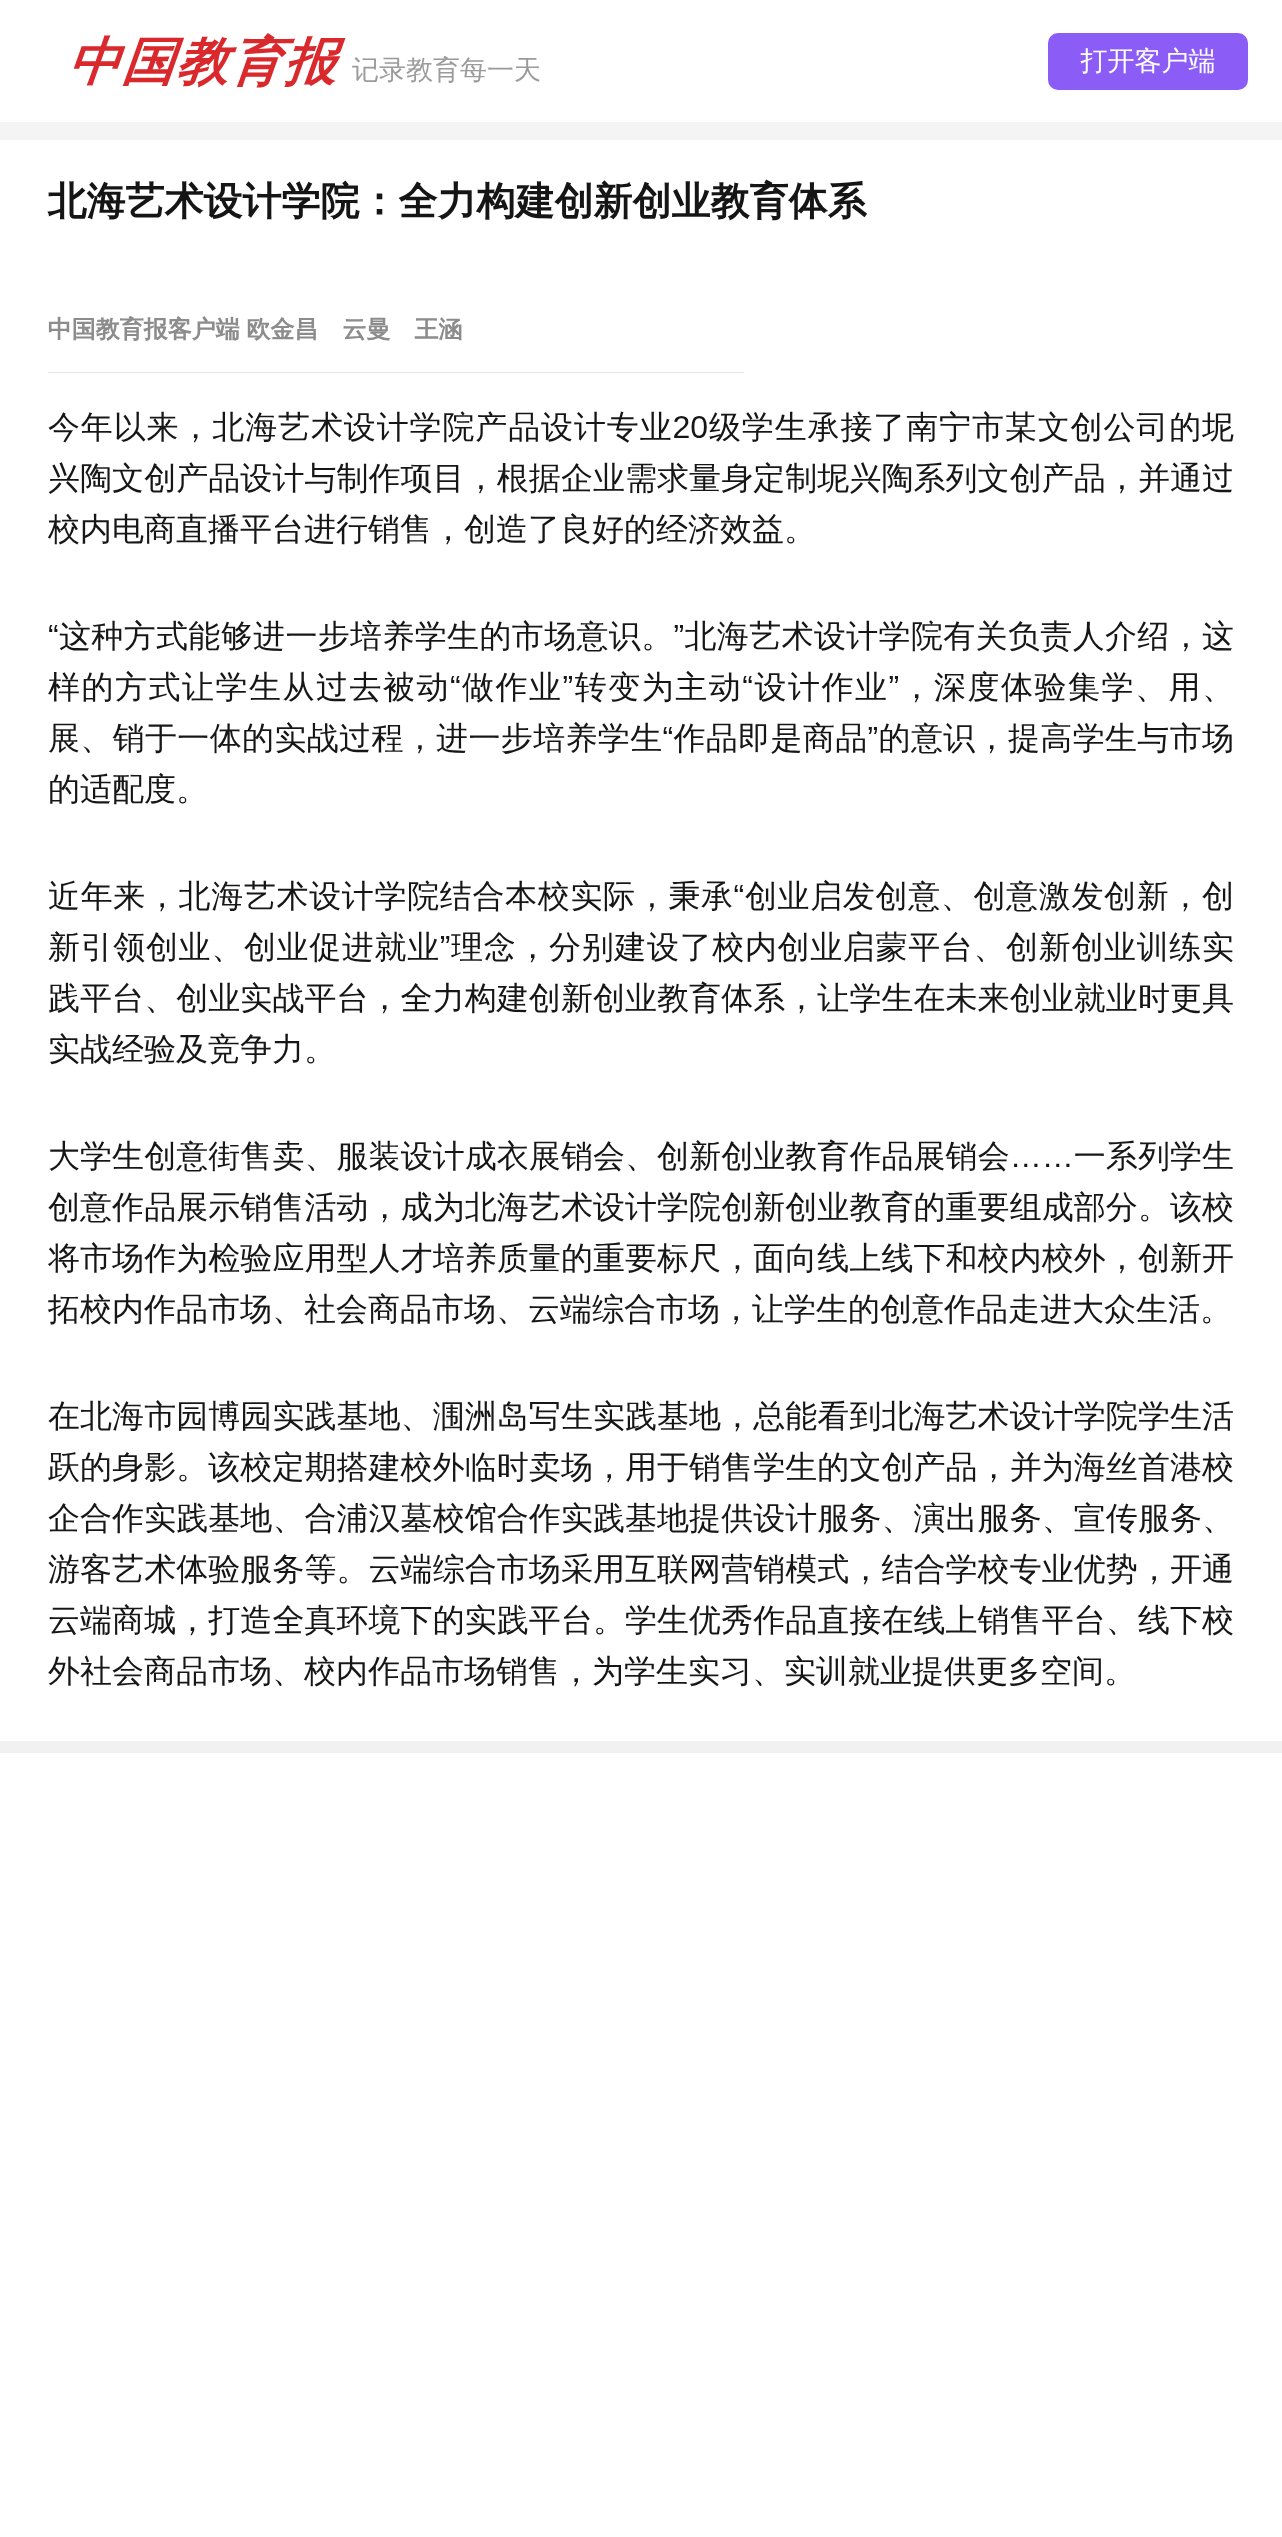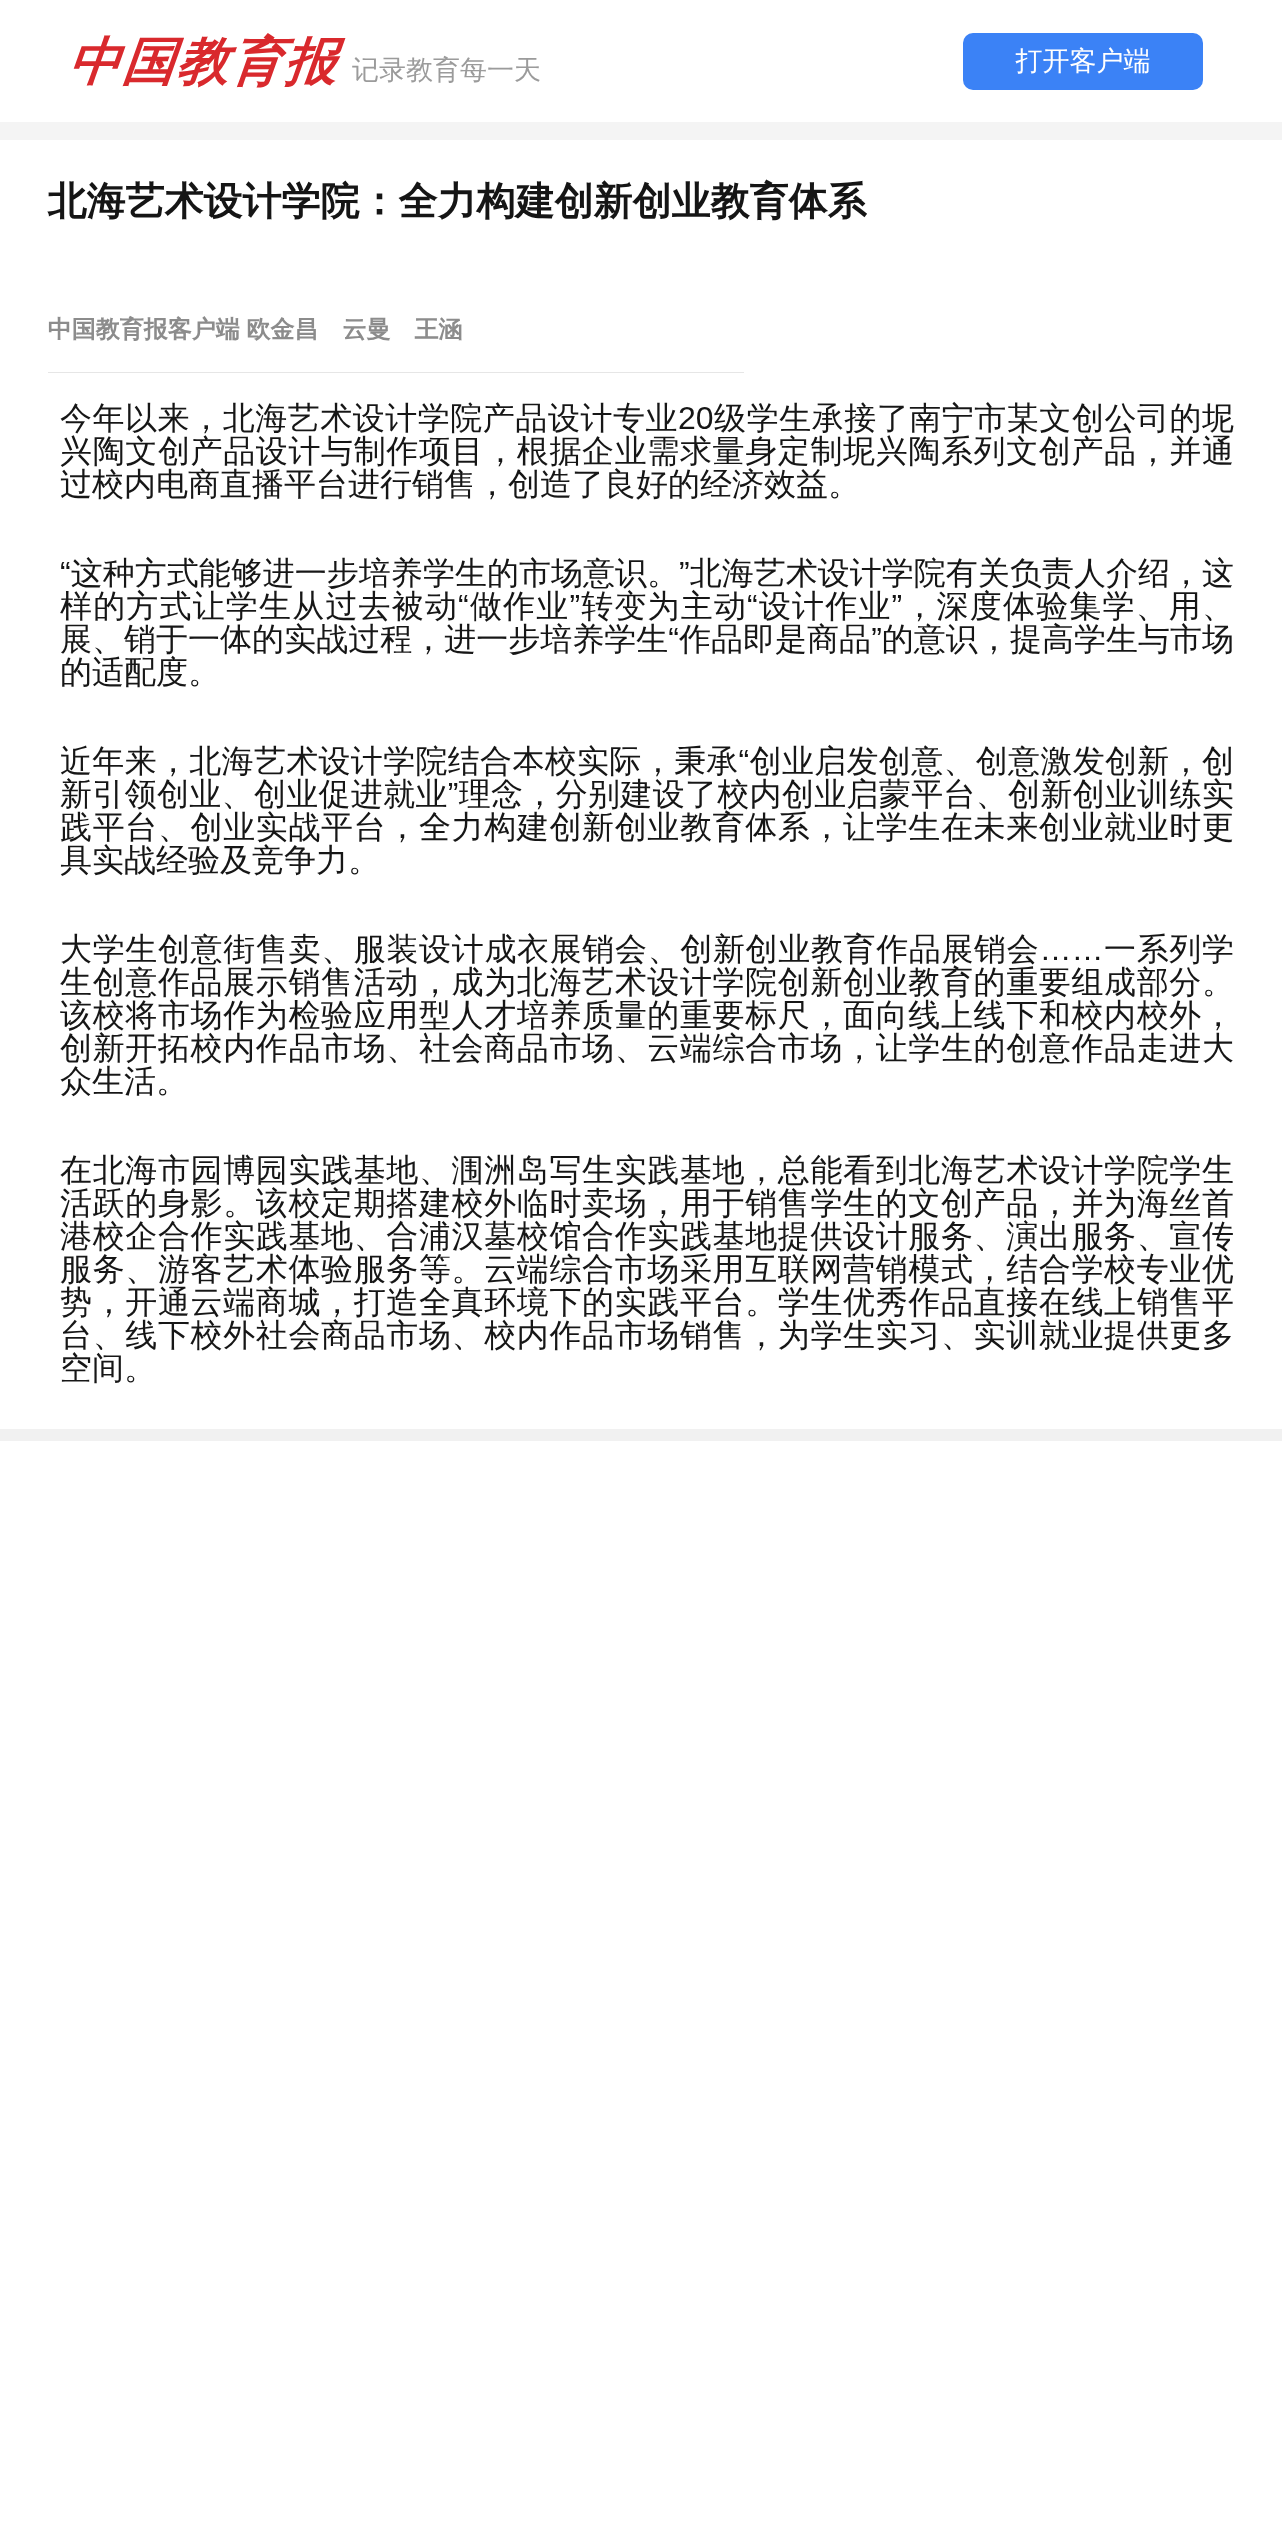--- a/index.html
+++ b/index.html
@@ -39,26 +39,26 @@
     cursor: pointer;
   }
   .tagline {
     margin-left: 12px;
     font-size: 27px;
     color: #9b9b9b;
     white-space: nowrap;
   }
   .header-spacer { flex: 1; }
   .open-app-btn {
-    margin-right: 79px;
-    width: 240px;
+    margin-right: 34px;
+    width: 200px;
     height: 57px;
     border: none;
     border-radius: 10px;
-    background: #3b82f6;
+    background: #8b5cf6;
     color: #ffffff;
     font-size: 27px;
     font-family: inherit;
     display: flex;
     align-items: center;
     justify-content: center;
     cursor: pointer;
   }
   .header-strip {
     height: 18px;
@@ -86,23 +86,23 @@
     margin-top: 26px;
     width: 696px;
     height: 1px;
     background: #e6e6e6;
   }
   .article-body {
     margin-top: 29px;
     color: #161616;
   }
   .article-body p {
-    margin: 0 0 56px 12px;
+    margin: 0 0 56px 0;
     font-size: 32px;
-    line-height: 33px;
+    line-height: 51px;
     text-align: justify;
   }
   .article-body p:last-of-type { margin-bottom: 0; }
   .reporter-line {
     margin-top: 52px;
     font-size: 32px;
     line-height: 46px;
     font-weight: 700;
     color: #111111;
   }

